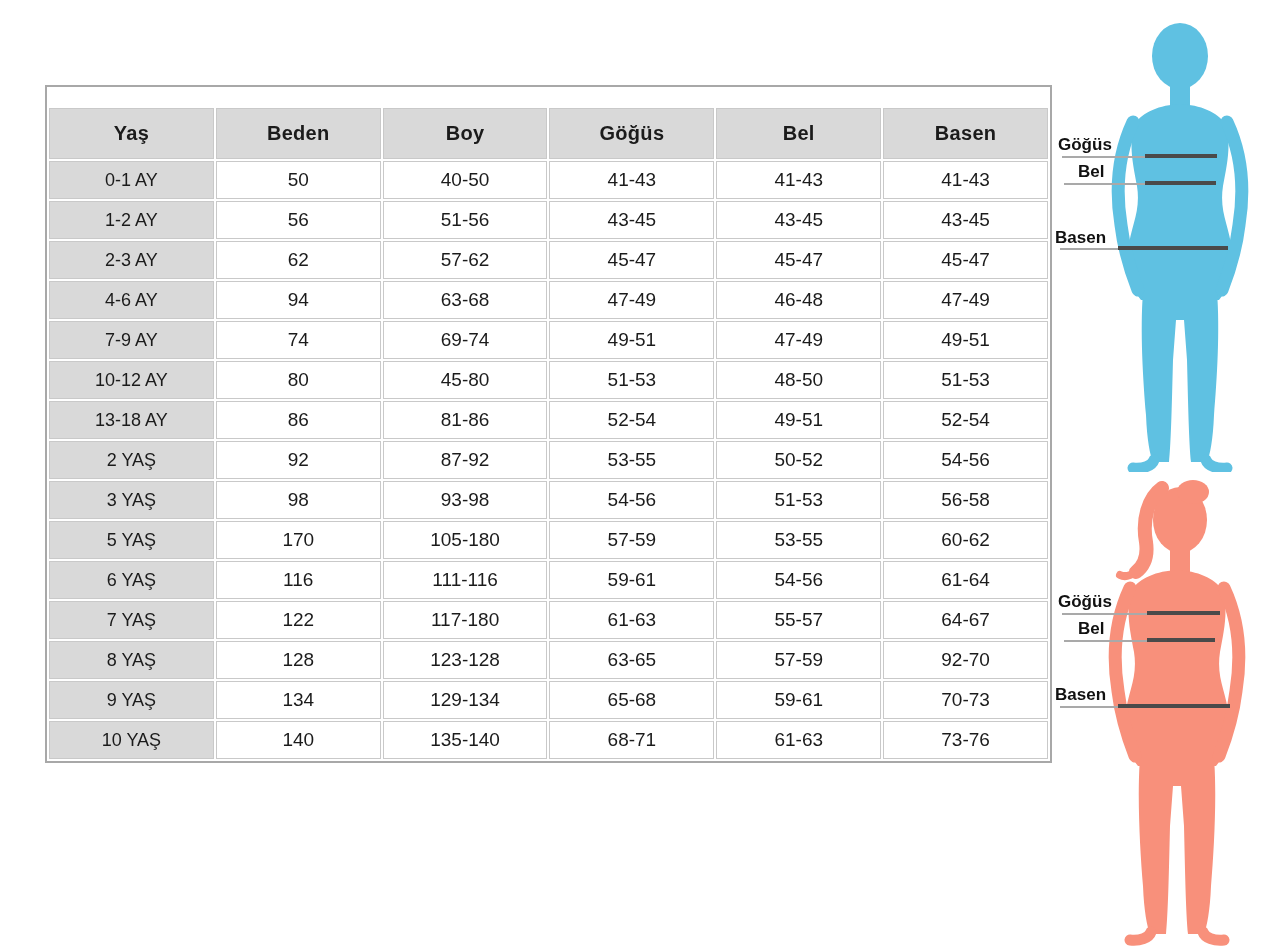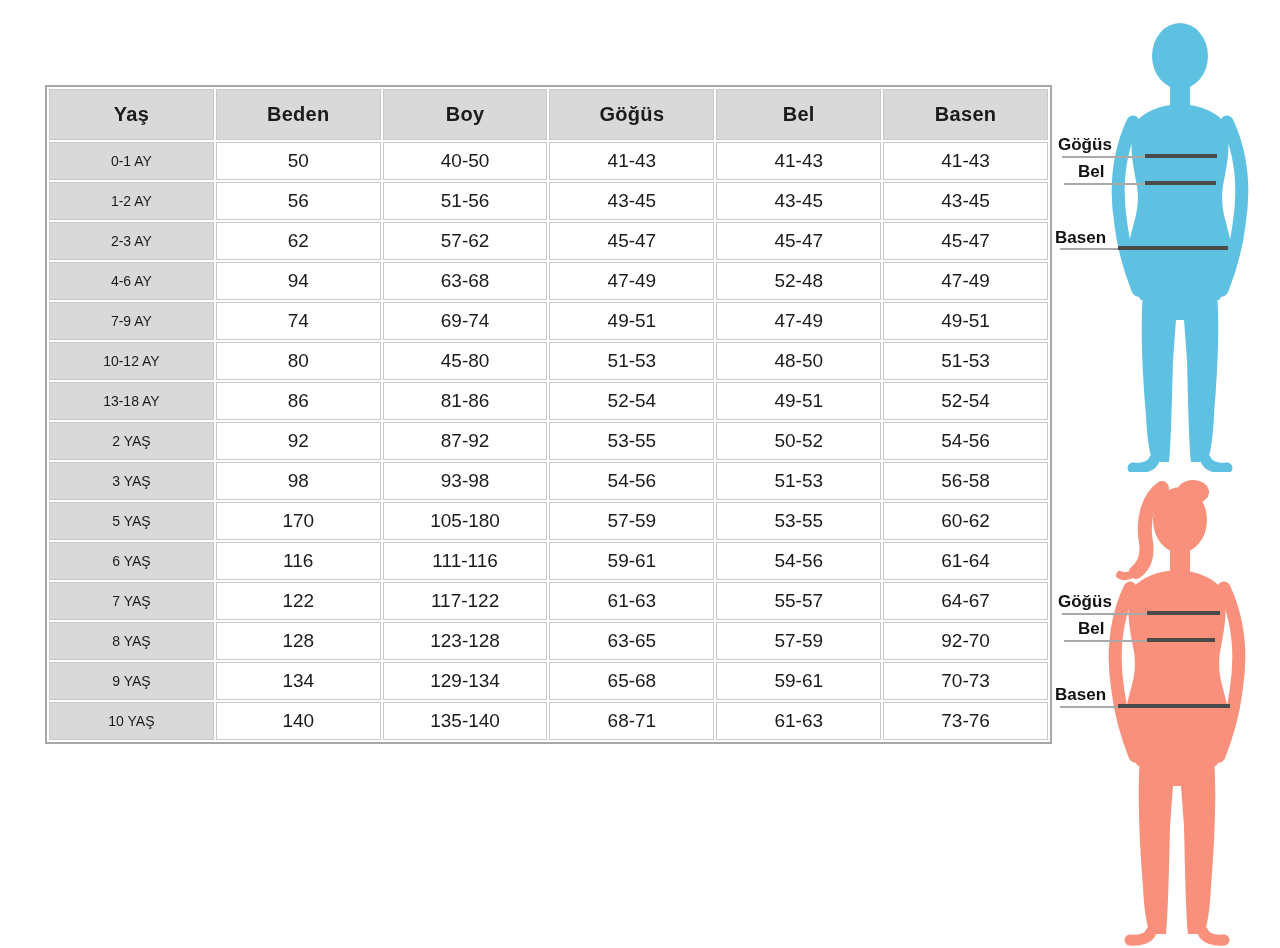--- a/index.html
+++ b/index.html
@@ -20,39 +20,40 @@
     position:absolute;left:45px;top:85px;width:1007px;
     border:2px solid var(--outer-border);
     background:#fff;
   }
   table.size-table{
     width:100%;
     table-layout:fixed;
     border-collapse:separate;
     border-spacing:2px;
     background:#fff;
+    margin-top:19px;
   }
   table.size-table th{
     height:51px;
     background:var(--cell-gray);
     border:1px solid var(--grid-line);
     font-size:20px;font-weight:bold;
     text-align:center;vertical-align:middle;
     letter-spacing:0.3px;
   }
   table.size-table td{
     height:38px;
     background:#fff;
     border:1px solid var(--grid-line);
     font-size:19px;
     text-align:center;vertical-align:middle;
   }
   table.size-table td.age-cell{
     background:var(--cell-gray);
-    font-size:14px;
+    font-size:18px;
   }
 
   
   .fig{position:absolute;}
   .fig svg{display:block;}
 
   
   .measure-label{
     position:absolute;
     font-size:17px;font-weight:bold;color:#111;
@@ -105,21 +106,21 @@
             <td>57-62</td>
             <td>45-47</td>
             <td>45-47</td>
             <td>45-47</td>
           </tr>
           <tr>
             <td class="age-cell">4-6 AY</td>
             <td>94</td>
             <td>63-68</td>
             <td>47-49</td>
-            <td>52-48</td>
+            <td>46-48</td>
             <td>47-49</td>
           </tr>
           <tr>
             <td class="age-cell">7-9 AY</td>
             <td>74</td>
             <td>69-74</td>
             <td>49-51</td>
             <td>47-49</td>
             <td>49-51</td>
           </tr>
@@ -167,21 +168,21 @@
             <td class="age-cell">6 YAŞ</td>
             <td>116</td>
             <td>111-116</td>
             <td>59-61</td>
             <td>54-56</td>
             <td>61-64</td>
           </tr>
           <tr>
             <td class="age-cell">7 YAŞ</td>
             <td>122</td>
-            <td>117-122</td>
+            <td>117-180</td>
             <td>61-63</td>
             <td>55-57</td>
             <td>64-67</td>
           </tr>
           <tr>
             <td class="age-cell">8 YAŞ</td>
             <td>128</td>
             <td>123-128</td>
             <td>63-65</td>
             <td>57-59</td>

